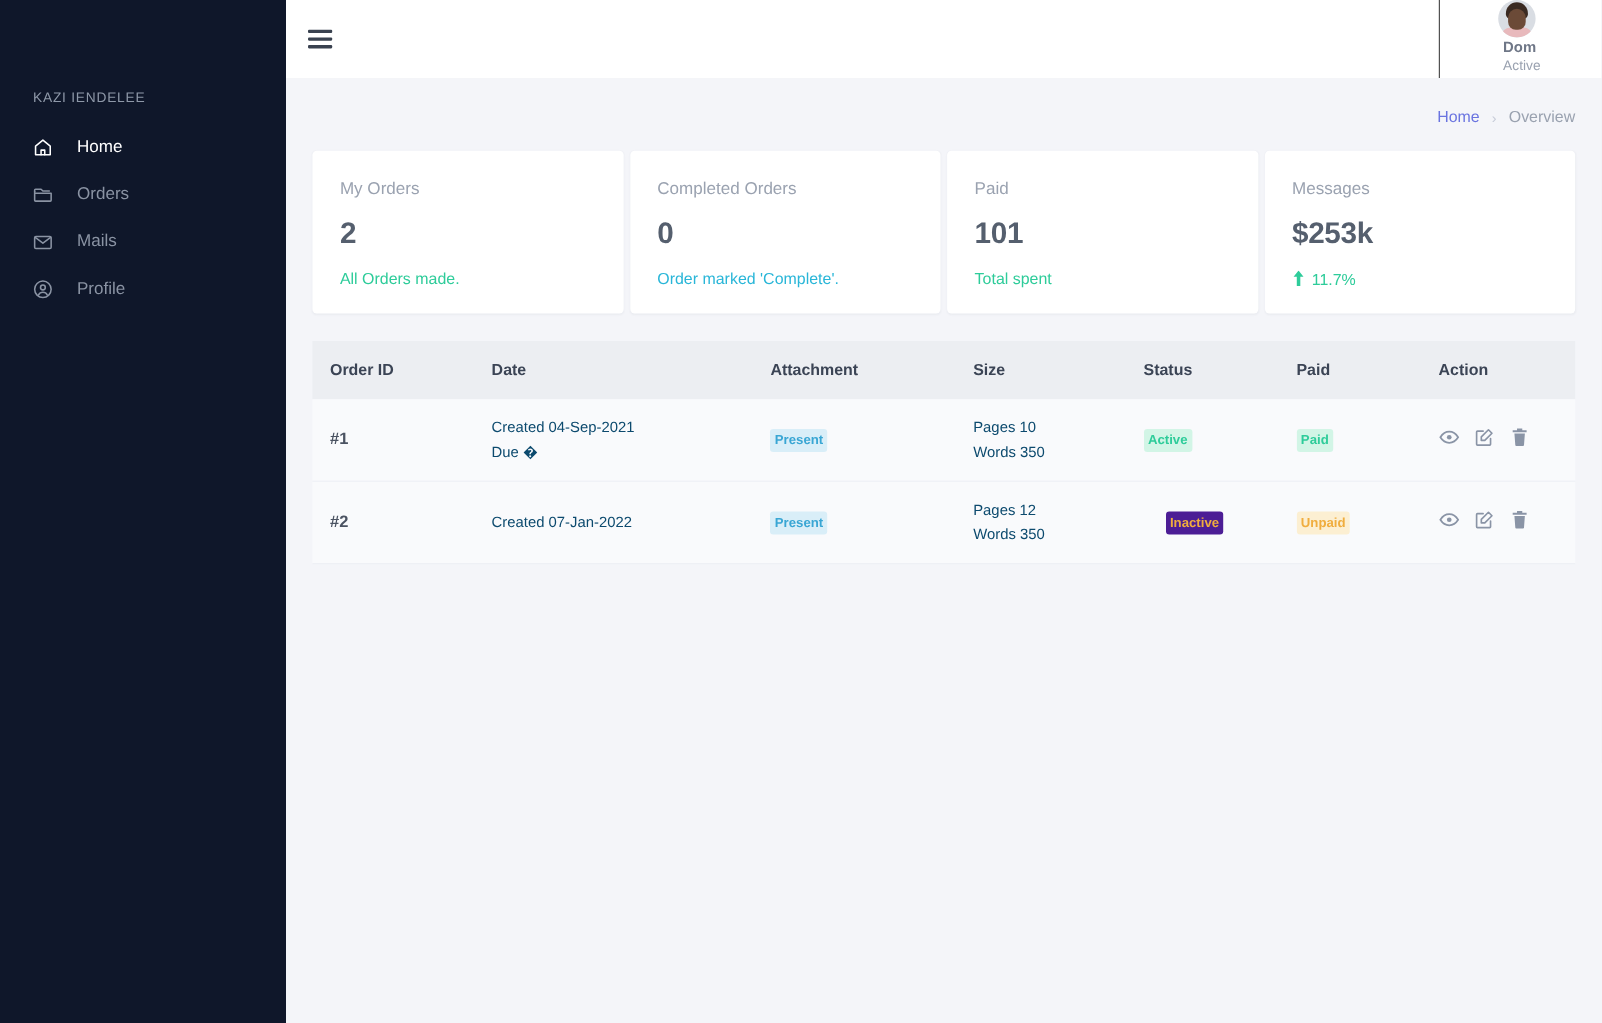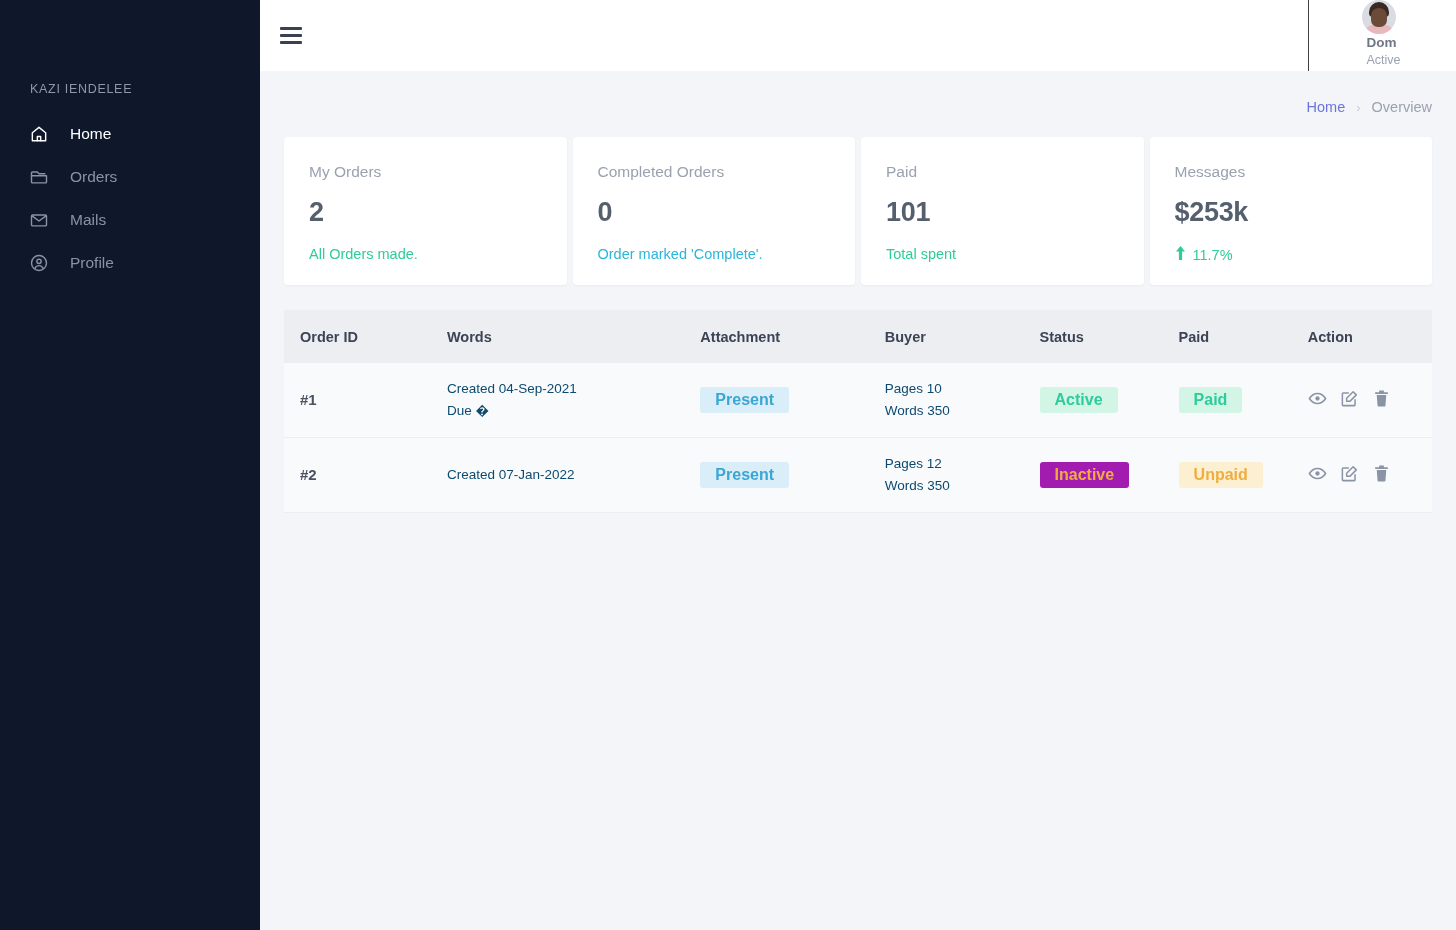--- a/index.html
+++ b/index.html
@@ -138,27 +138,27 @@
   .c-id   { width: 149px; }
   .c-date { width: 257px; }
   .c-att  { width: 187px; }
   .c-size { width: 157px; }
   .c-stat { width: 141px; }
   .c-paid { width: 131px; }
   .c-act  { width: 126px; }
   .order-id { font-size: 15px; color: #4b5362; font-weight: 700; }
   .stacked { font-size: 13.5px; color: #0c4a6e; line-height: 1.62; }
   .badge {
-    display: inline-block; font-size: 16px; font-weight: 700;
-    padding: 3px 15px; border-radius: 3px; line-height: 1.25;
+    display: inline-block; font-size: 12px; font-weight: 700;
+    padding: 3px 4px; border-radius: 3px; line-height: 1.25;
   }
   .badge-present  { background: #d9eef8; color: #39a6d4; }
   .badge-active   { background: #d2f5e6; color: #2ecc9a; }
   .badge-paid     { background: #d2f5e6; color: #2ecc9a; }
-  .badge-inactive { background: #a21caf; color: #f0ad3e; }
+  .badge-inactive { background: #4c1d95; color: #f0ad3e; margin-left: 20px; }
   .badge-unpaid   { background: #fcefd2; color: #f0ad3e; }
   .actions { display: flex; align-items: center; gap: 13px; }
   .act-icon { cursor: pointer; display: block; }
 </style>
 </head>
 <body>
 
 <div id="app">
 
   <aside id="sidebar">
@@ -268,23 +268,23 @@
           <span>11.7%</span>
         </div>
       </div>
 
     </section>
 
     <section id="table">
 
       <div class="row" id="thead">
         <div class="cell c-id">Order ID</div>
-        <div class="cell c-date">Words</div>
+        <div class="cell c-date">Date</div>
         <div class="cell c-att">Attachment</div>
-        <div class="cell c-size">Buyer</div>
+        <div class="cell c-size">Size</div>
         <div class="cell c-stat">Status</div>
         <div class="cell c-paid">Paid</div>
         <div class="cell c-act">Action</div>
       </div>
 
       <div class="row trow">
         <div class="c-id"><span class="order-id">#1</span></div>
         <div class="c-date stacked">
           <div>Created 04-Sep-2021</div>
           <div>Due �</div>

